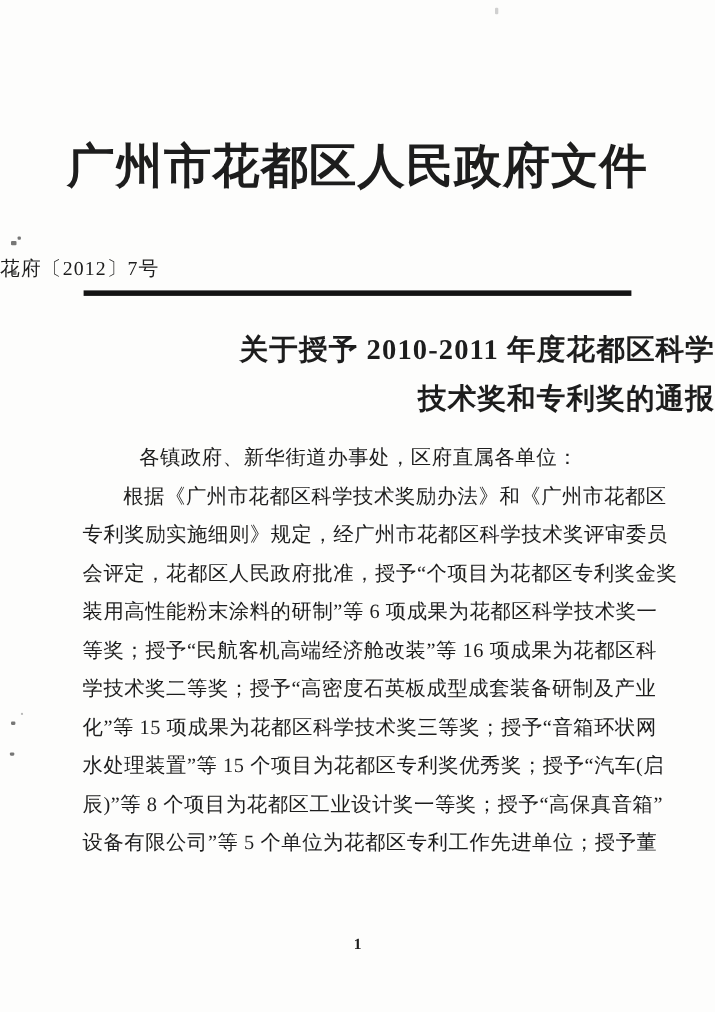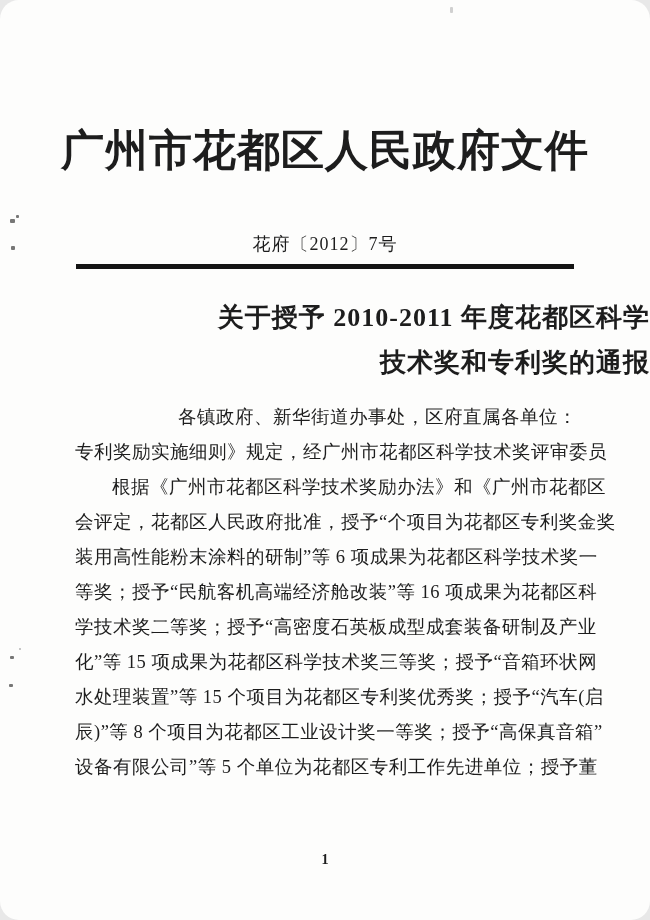--- a/index.html
+++ b/index.html
@@ -9,40 +9,39 @@
   }
   .page {
     position: relative;
     width: 650px;
     height: 920px;
     margin: 0 auto;
     background: var(--paper, #fdfdfc);
     font-family: "Liberation Serif", "DejaVu Serif", serif;
     color: var(--ink, #1d1d1d);
     overflow: hidden;
-    border-radius: 19px;
   }
   .org-title {
     position: absolute;
     top: 122px;
     left: 0;
     width: 100%;
     text-align: center;
     font-size: 43px;
     font-weight: bold;
     letter-spacing: 1px;
     color: var(--ink, #1d1d1d);
     white-space: nowrap;
   }
   .doc-number {
     position: absolute;
     top: 232px;
     left: 0;
     width: 100%;
-    text-align: center;
+    text-align: left;
     font-size: 18px;
     letter-spacing: 1px;
   }
   .rule {
     position: absolute;
     top: 264px;
     left: 76px;
     width: 498px;
     height: 5px;
     background: var(--rule, #141414);
@@ -60,21 +59,21 @@
   }
   .body-block {
     position: absolute;
     top: 400px;
     left: 75px;
     width: 502px;
     font-size: 18.5px;
     line-height: 35px;
   }
   .salutation {
-    text-align: right;
+    text-align: center;
     letter-spacing: 0.5px;
   }
   .line {
     text-align: justify;
     text-align-last: justify;
     letter-spacing: 0.5px;
     white-space: nowrap;
   }
   .line.indent {
     text-indent: 37px;
@@ -114,22 +113,22 @@
 
   <div class="rule"></div>
 
   <div class="subject">
     <div>关于授予 2010-2011 年度花都区科学</div>
     <div>技术奖和专利奖的通报</div>
   </div>
 
   <div class="body-block">
     <div class="salutation">各镇政府、新华街道办事处，区府直属各单位：</div>
+    <div class="line indent">根据《广州市花都区科学技术奖励办法》和《广州市花都区</div>
     <div class="line">专利奖励实施细则》规定，经广州市花都区科学技术奖评审委员</div>
-    <div class="line indent">根据《广州市花都区科学技术奖励办法》和《广州市花都区</div>
     <div class="line">会评定，花都区人民政府批准，授予“个项目为花都区专利奖金奖</div>
     <div class="line">装用高性能粉末涂料的研制”等 6 项成果为花都区科学技术奖一</div>
     <div class="line">等奖；授予“民航客机高端经济舱改装”等 16 项成果为花都区科</div>
     <div class="line">学技术奖二等奖；授予“高密度石英板成型成套装备研制及产业</div>
     <div class="line">化”等 15 项成果为花都区科学技术奖三等奖；授予“音箱环状网</div>
     <div class="line">水处理装置”等 15 个项目为花都区专利奖优秀奖；授予“汽车(启</div>
     <div class="line">辰)”等 8 个项目为花都区工业设计奖一等奖；授予“高保真音箱”</div>
     <div class="line">设备有限公司”等 5 个单位为花都区专利工作先进单位；授予董</div>
   </div>
 

